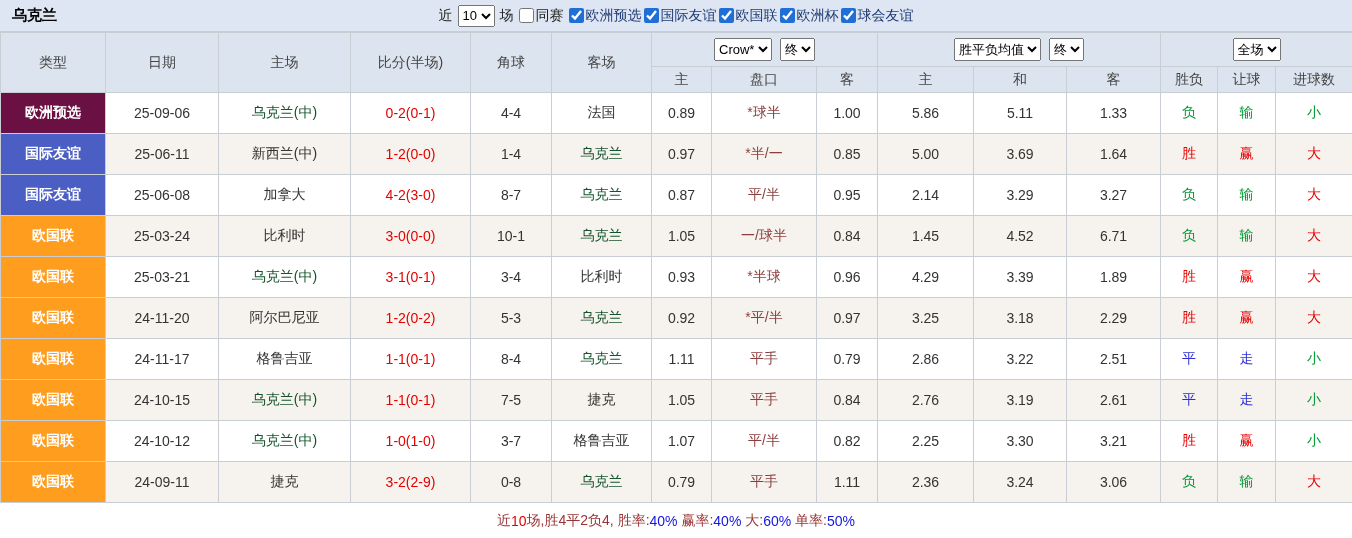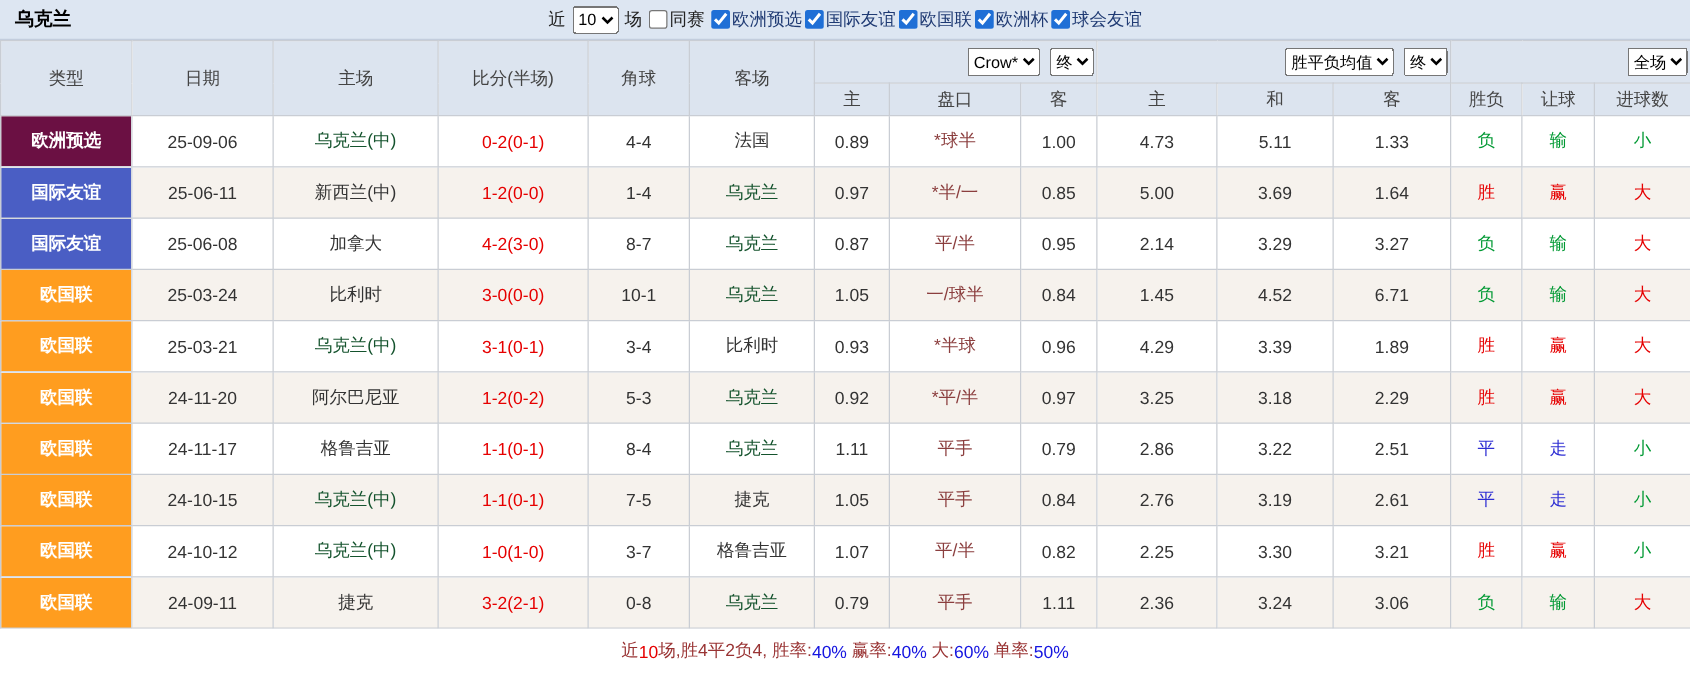--- a/index.html
+++ b/index.html
@@ -26,21 +26,21 @@
   .filters label { display:flex; align-items:center; gap:2px; cursor:pointer; }
   .comp span { color:#1f3a73; }
   input[type=checkbox]{ width:15px; height:15px; accent-color:#1f6fd6; margin:0; }
   
   table { border-collapse:collapse; table-layout:fixed; width:1352px; }
   th,td { border:1px solid #c9cdd4; text-align:center; padding:0 2px; overflow:hidden; white-space:nowrap; }
   thead th { background:#dce4ef; font-weight:normal; color:#444; }
   tr.h1 th { height:34px; }
   tr.h2 th { height:26px; }
   thead select { font-size:13px; height:23px; max-width:95%; }
-  .hdr-group { display:flex; justify-content:flex-end; align-items:center; gap:8px; }
+  .hdr-group { display:flex; justify-content:center; align-items:center; gap:8px; }
   tbody td { height:41px; }
   tbody tr.alt { background:#f6f2ed; }
   td.type { color:#fff; font-weight:bold; }
   .green-team { color:#14532d; }
   .score,.half { color:#e60000; }
   .handicap { color:#8b3e3e; }
   .c-red { color:#e60000; }
   .c-green { color:#009933; }
   .c-blue { color:#2f2fd3; }
   
@@ -163,21 +163,21 @@
       <tr>
         <td class="type" style="background:#6b1043">欧洲预选</td>
         <td>25-09-06</td>
         <td class="green-team">乌克兰(中)</td>
         <td><span class="score">0-2</span><span class="half">(0-1)</span></td>
         <td>4-4</td>
         <td class="">法国</td>
         <td>0.89</td>
         <td class="handicap">*球半</td>
         <td>1.00</td>
-        <td>4.73</td>
+        <td>5.86</td>
         <td>5.11</td>
         <td>1.33</td>
         <td class="c-green">负</td>
         <td class="c-green">输</td>
         <td class="c-green">小</td>
       </tr>
       <tr class="alt">
         <td class="type" style="background:#4a5ec4">国际友谊</td>
         <td>25-06-11</td>
         <td class="">新西兰(中)</td>
@@ -310,21 +310,21 @@
         <td>3.30</td>
         <td>3.21</td>
         <td class="c-red">胜</td>
         <td class="c-red">赢</td>
         <td class="c-green">小</td>
       </tr>
       <tr class="alt">
         <td class="type" style="background:#ff9d1f">欧国联</td>
         <td>24-09-11</td>
         <td class="">捷克</td>
-        <td><span class="score">3-2</span><span class="half">(2-1)</span></td>
+        <td><span class="score">3-2</span><span class="half">(2-9)</span></td>
         <td>0-8</td>
         <td class="green-team">乌克兰</td>
         <td>0.79</td>
         <td class="handicap">平手</td>
         <td>1.11</td>
         <td>2.36</td>
         <td>3.24</td>
         <td>3.06</td>
         <td class="c-green">负</td>
         <td class="c-green">输</td>

